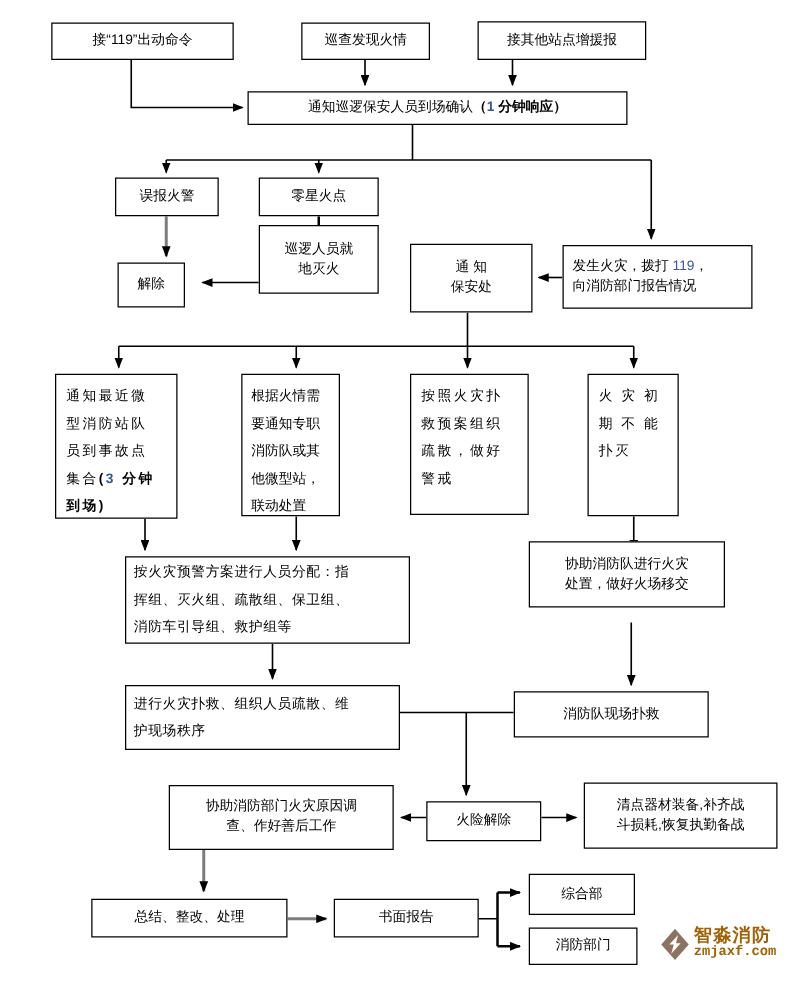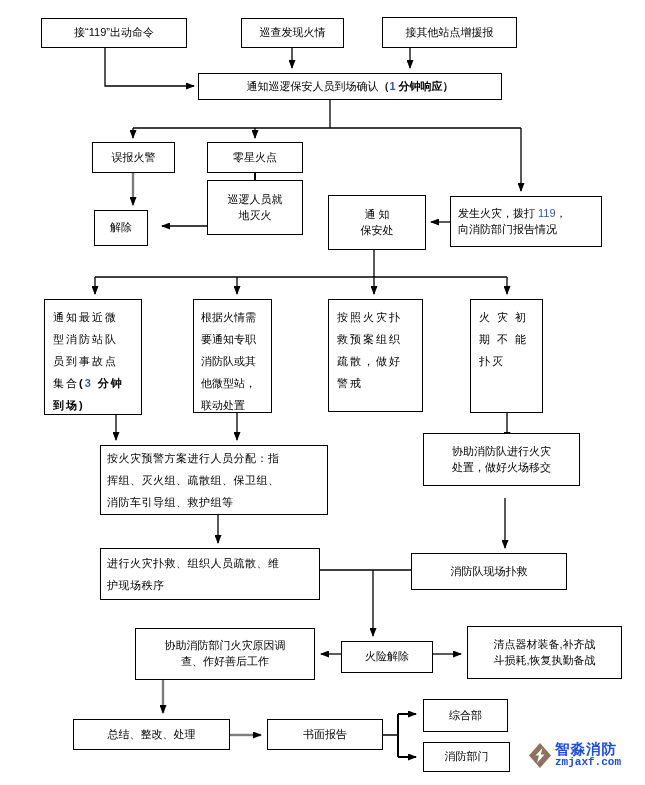--- a/index.html
+++ b/index.html
@@ -15,21 +15,21 @@
   }
   .node .ln{display:block;}
   .left{align-items:flex-start;text-align:left;}
   .topstart{justify-content:flex-start;padding-top:6px;}
   .pad{padding-left:7px;padding-right:4px;}
   .sp{letter-spacing:2px;line-height:22px;}
   .sp1{letter-spacing:0.5px;line-height:22px;}
   b{font-weight:bold;}
   .num{color:#3757a6;}
   .logo{position:absolute;left:528px;top:742px;display:flex;align-items:center;gap:3px;}
-  .logo-text{display:flex;flex-direction:column;line-height:1.05;color:#1d4ed8;}
+  .logo-text{display:flex;flex-direction:column;line-height:1.05;color:#a16207;}
   .logo-brand{font-size:14.5px;font-weight:bold;letter-spacing:1px;}
   .logo-url{font-size:11px;font-weight:bold;font-family:Liberation Mono, monospace;}
 </style>
 </head>
 <body>
 
 <div class="canvas">
 
   <svg class="wires" width="645" height="785">
     <defs>

